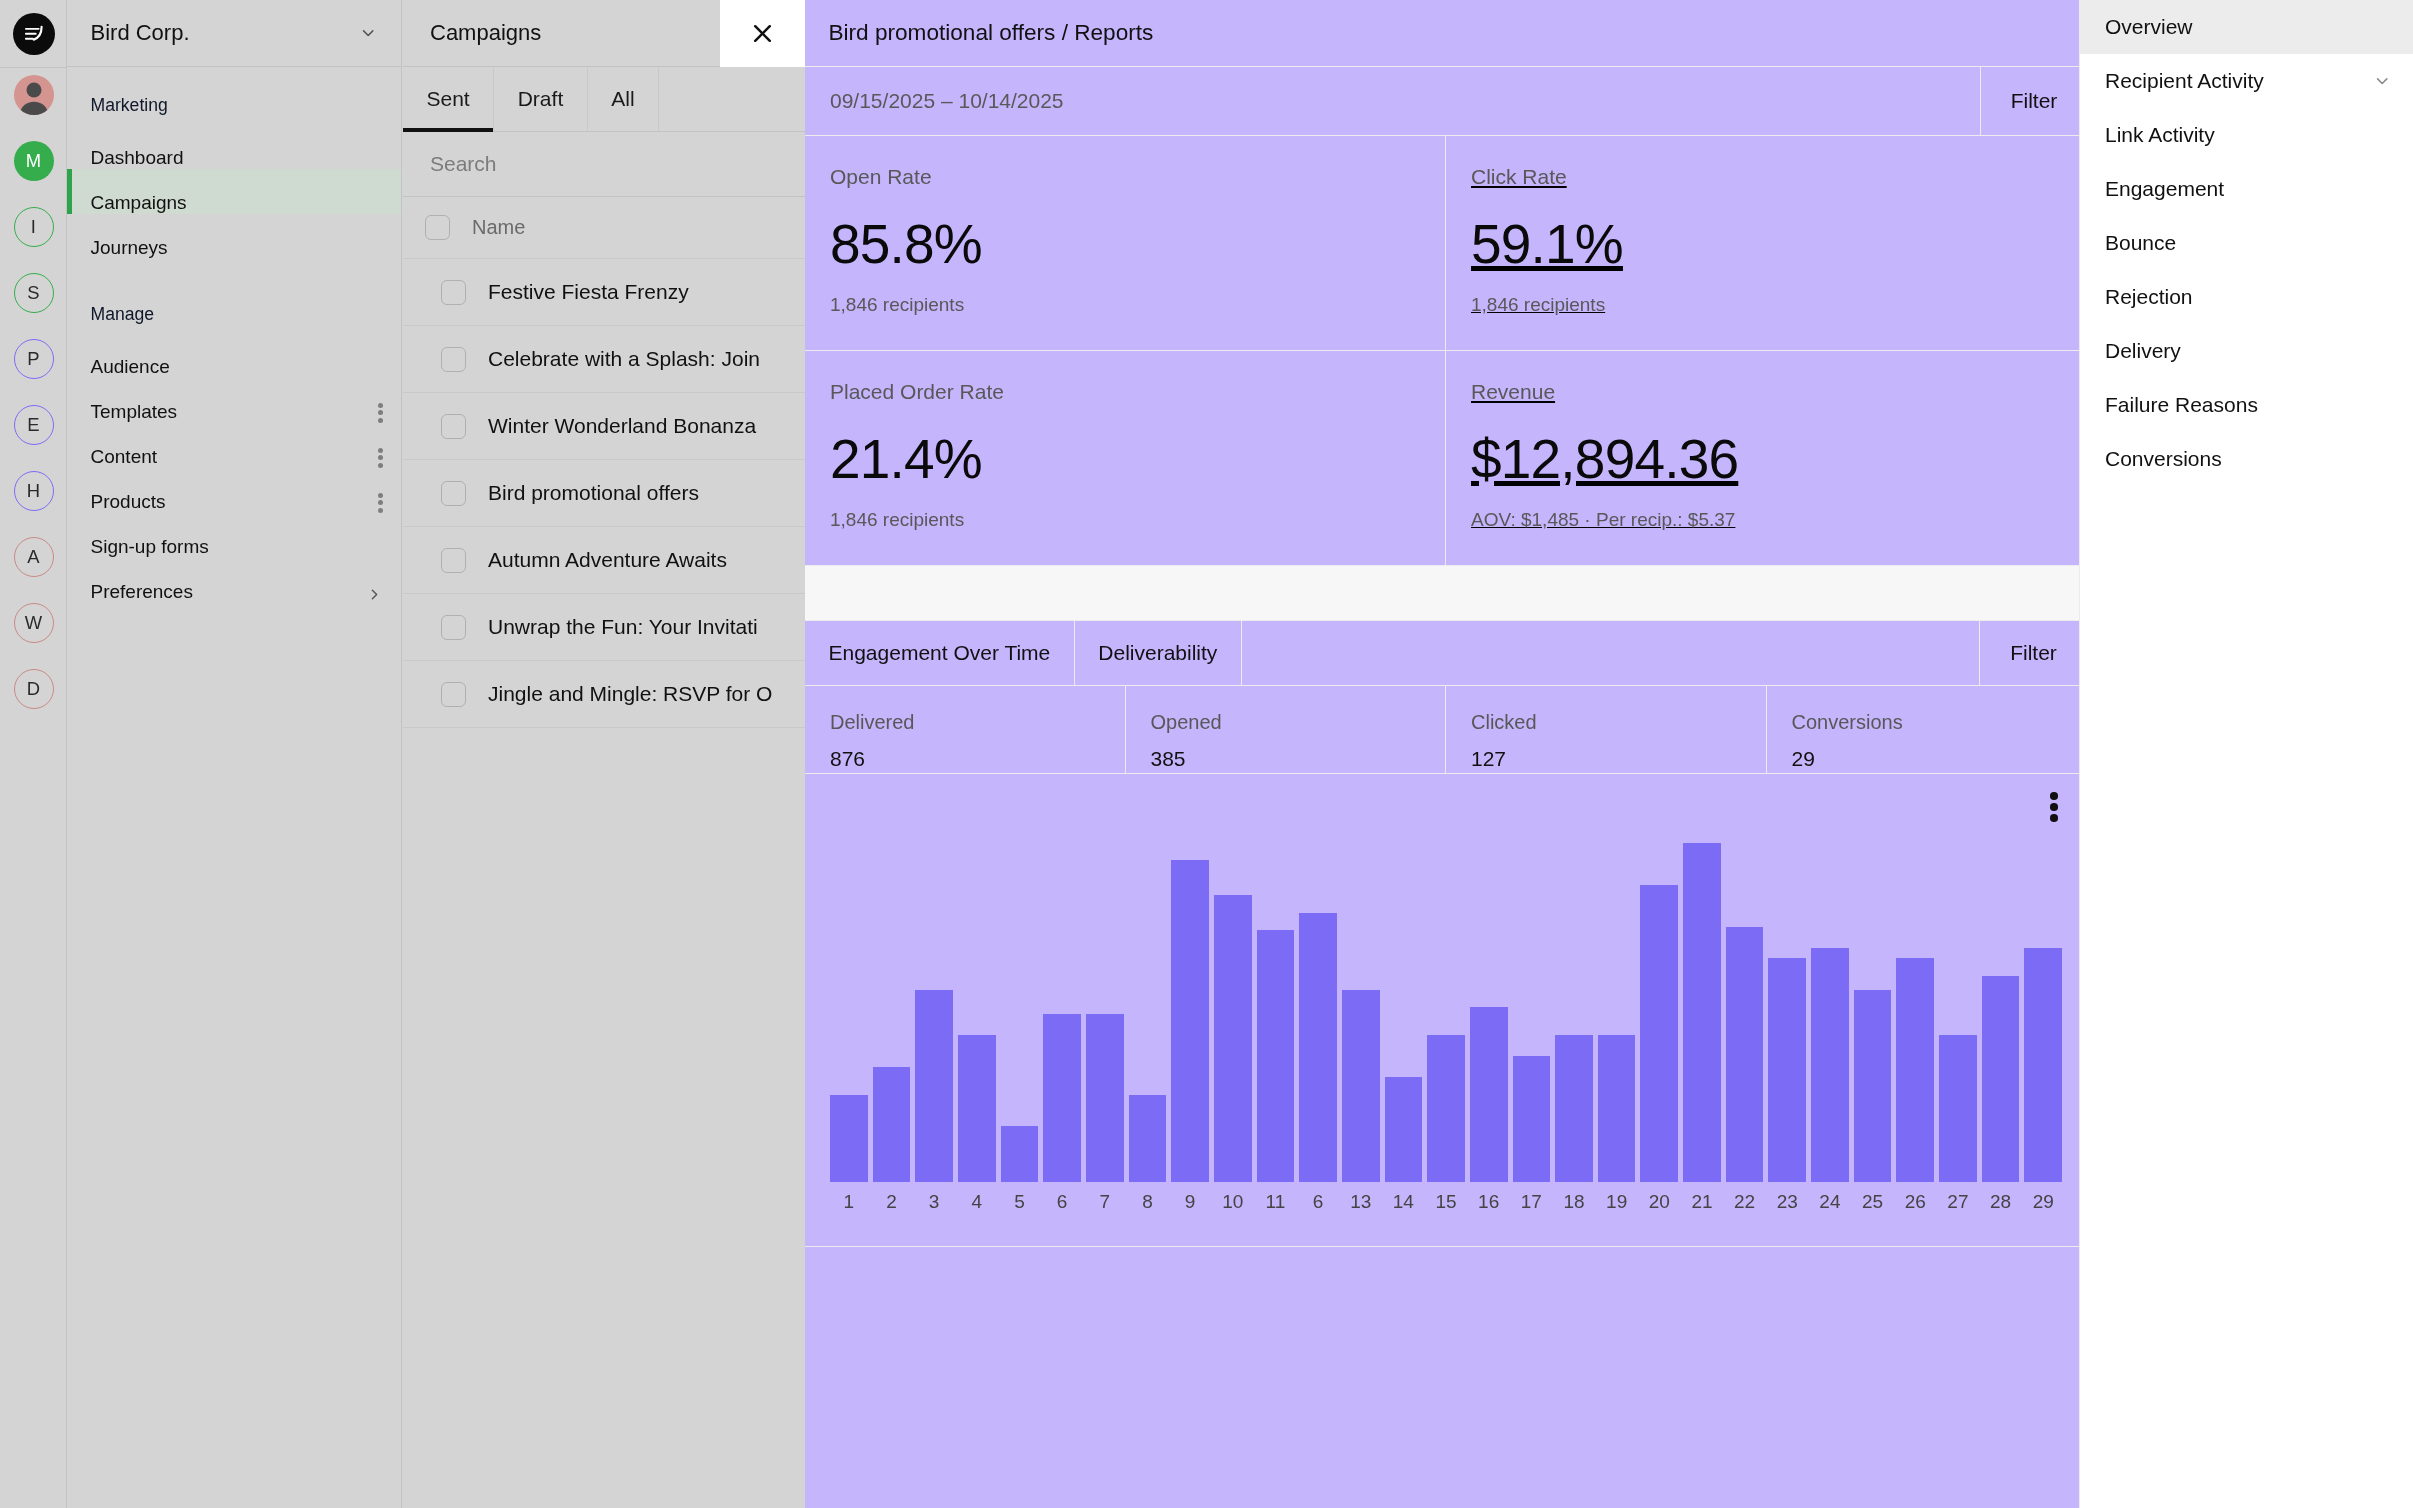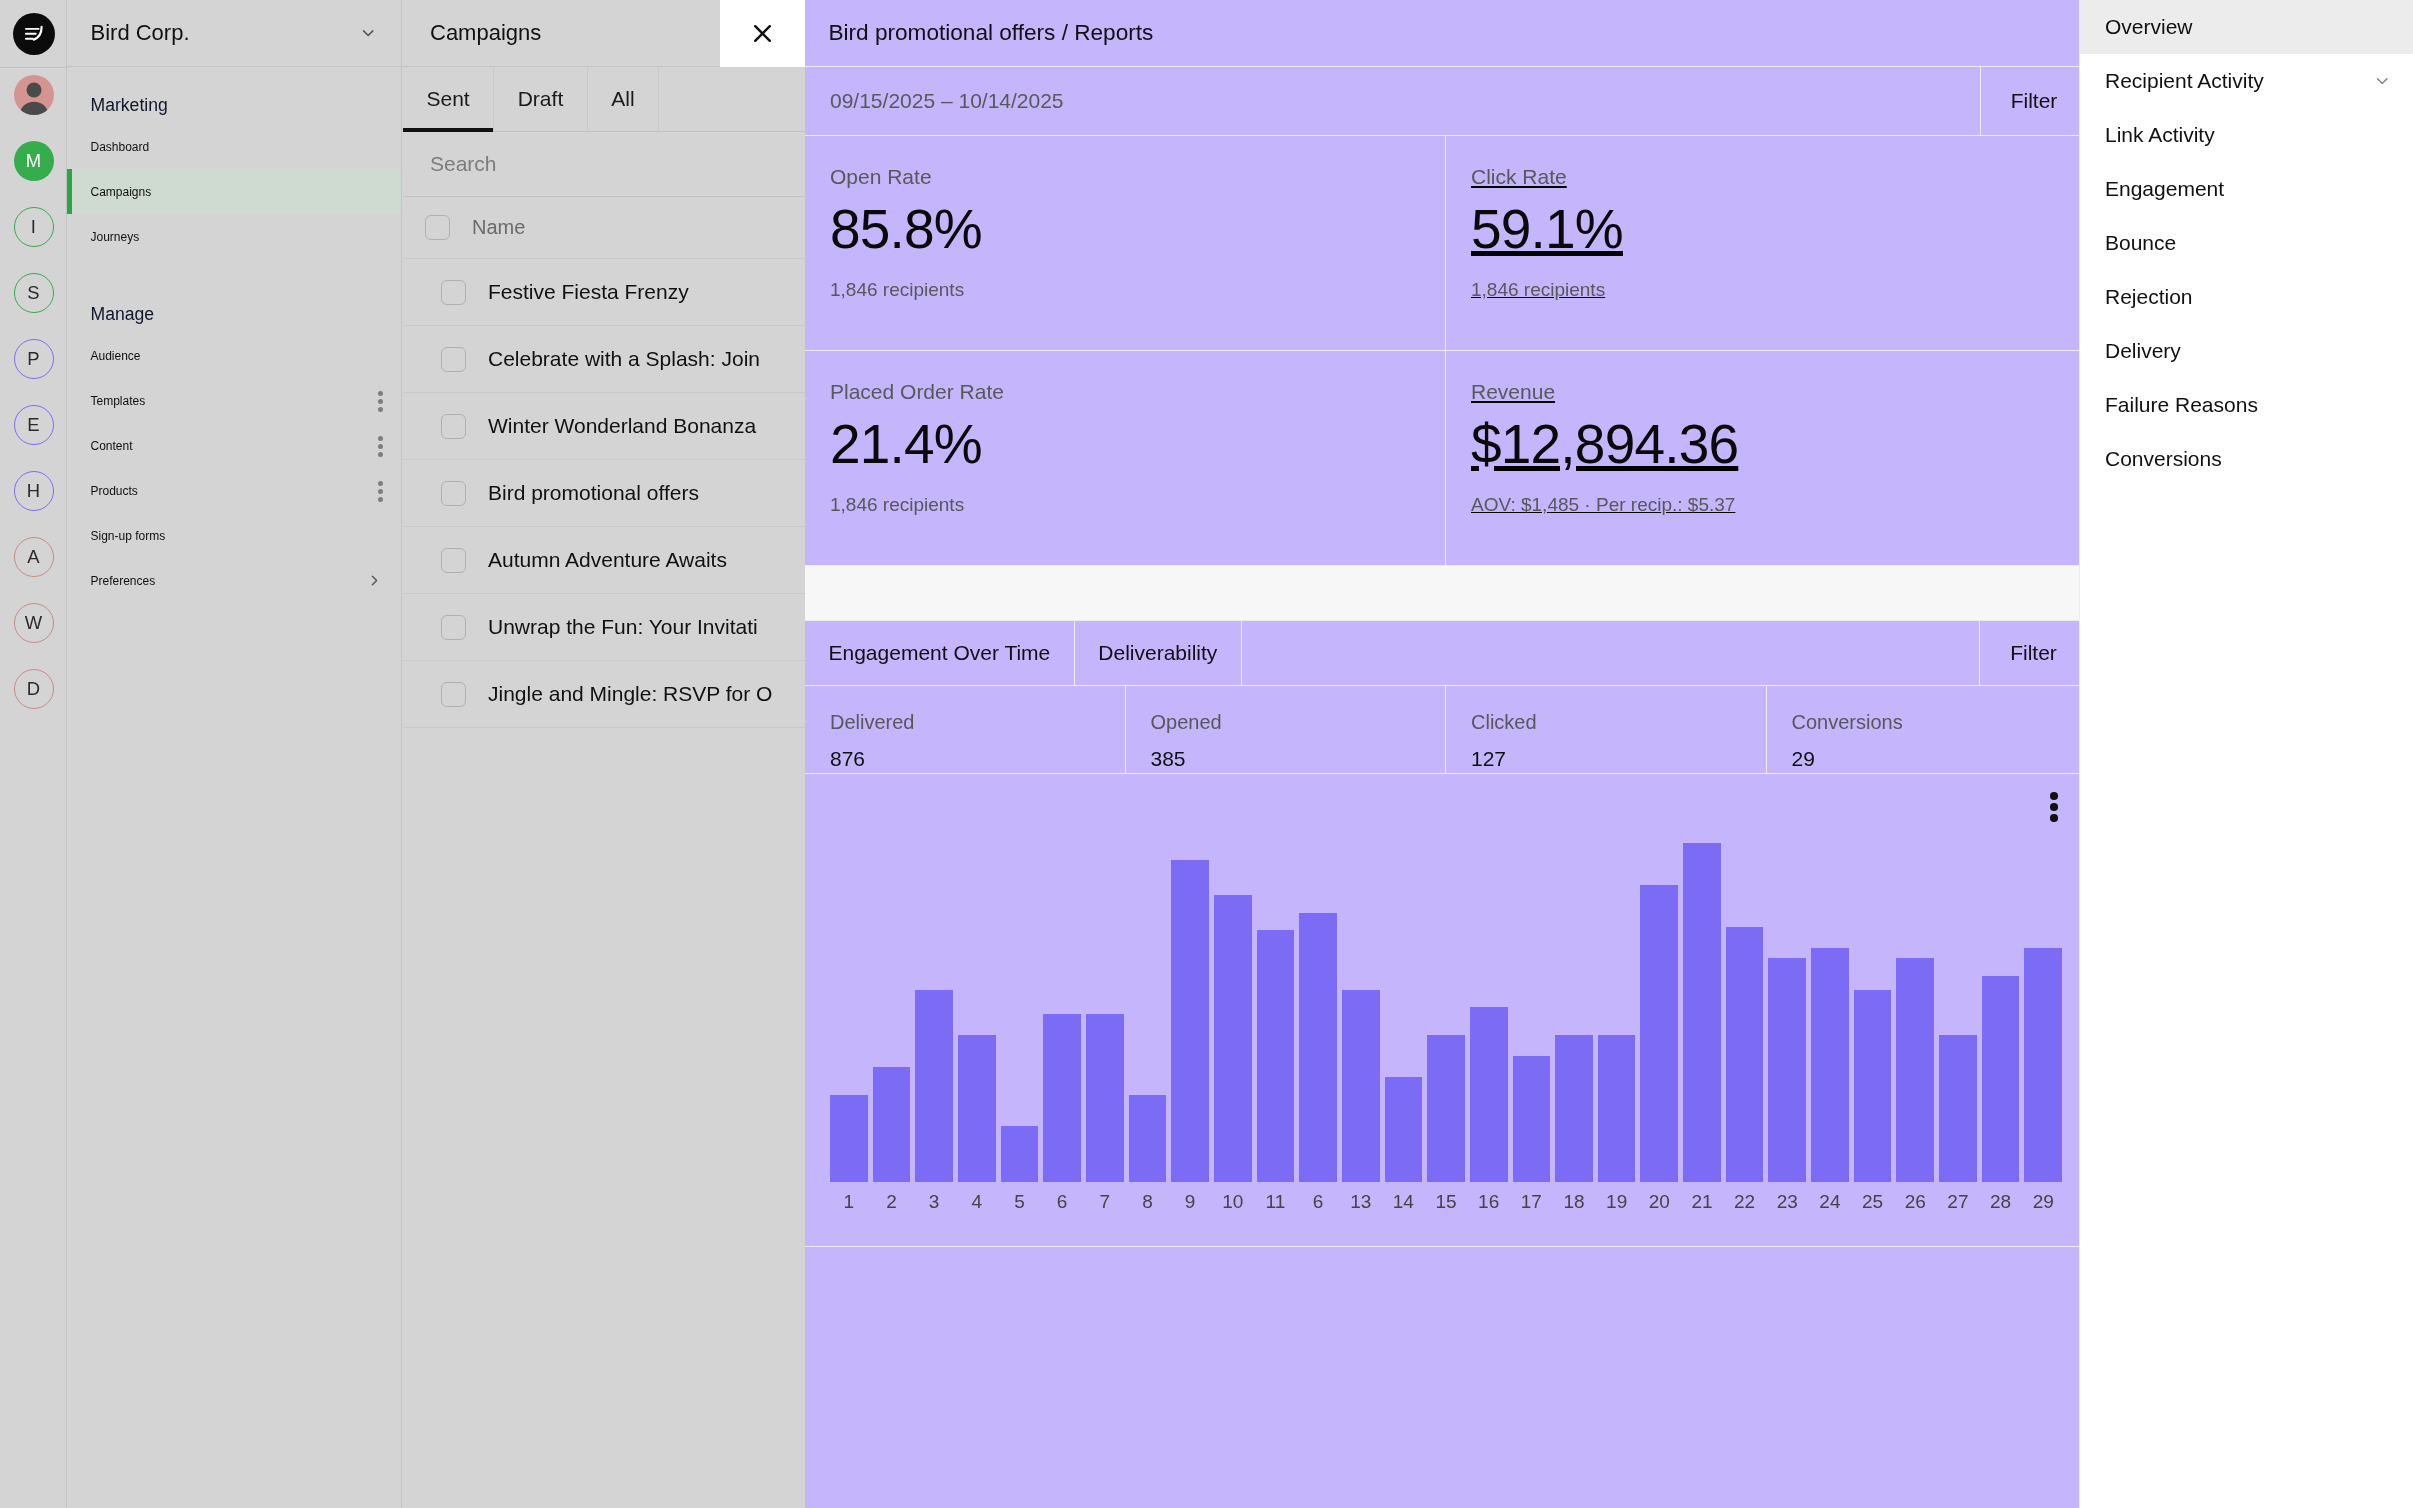--- a/index.html
+++ b/index.html
@@ -58,23 +58,23 @@
   .chev-d { width: 18.4px; height: 18.4px; color: #555; }
   .nav-sect {
     font-size: 17.6px; color: #0f172a;
     padding: 0 23.5px; height: 37px;
     display: flex; align-items: center;
   }
   .nav-sect.first { margin-top: 20px; }
   .nav-sect.second { margin-top: 37px; }
   .nav-item {
     position: relative;
-    height: 45px; display: flex; align-items: center;
+    height: 45px; display: flex; align-items: flex-end;
     padding: 0 18.4px 0 23.5px;
-    font-size: 12px; color: #111;
+    font-size: 19px; color: #111;
     cursor: pointer;
   }
   .nav-item .lbl { flex: 1; }
   .nav-item.active { background: #cfdbd0; }
   .nav-item.active::before {
     content: ''; position: absolute; left: 0; top: 0;
     width: 5px; height: 100%; background: #2fa34a;
   }
   .dots-v { width: 5px; height: 22px; position: relative; opacity: .85; }
   .dots-v i {
@@ -174,21 +174,21 @@
     display: grid; grid-template-columns: 1fr 1fr;
   }
   .kpi {
     padding: 28.5px 25px 22px 25px;
     border-right: 0.8px solid #ececec;
     border-bottom: 0.8px solid #ececec;
     height: 215px;
   }
   .kpi:nth-child(2n) { border-right: 0.8px solid #ececec; text-decoration: underline; }
   .kpi-label { font-size: 21px; color: #585858; }
-  .kpi-value { font-size: 55px; color: #0a0a0a; margin-top: 8px; letter-spacing: -0.8px; }
+  .kpi-value { font-size: 55px; color: #0a0a0a; margin-top: 23px; letter-spacing: -0.8px; }
   .kpi-sub { font-size: 19px; color: #585858; margin-top: 18.4px; }
 
   .rep-spacer {
     width: 1282px; height: 55px; background: #f7f7f7;
     border-bottom: 0.8px solid #ececec;
   }
 
   .chart-tabs {
     width: 1282px; height: 65px;
     display: flex; align-items: stretch;

